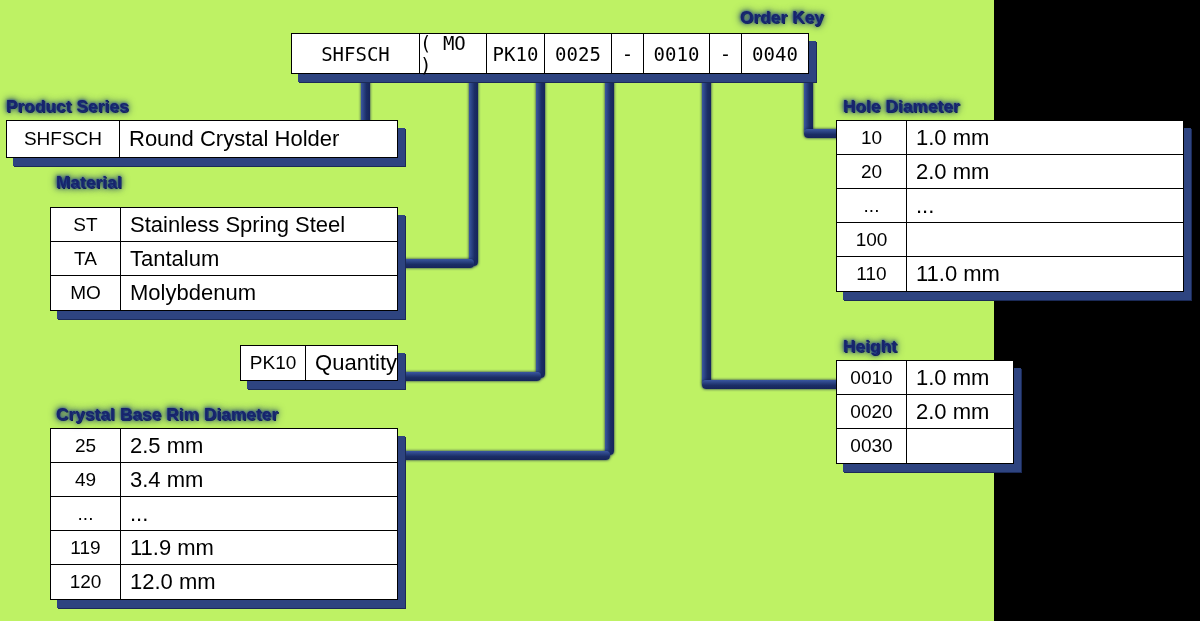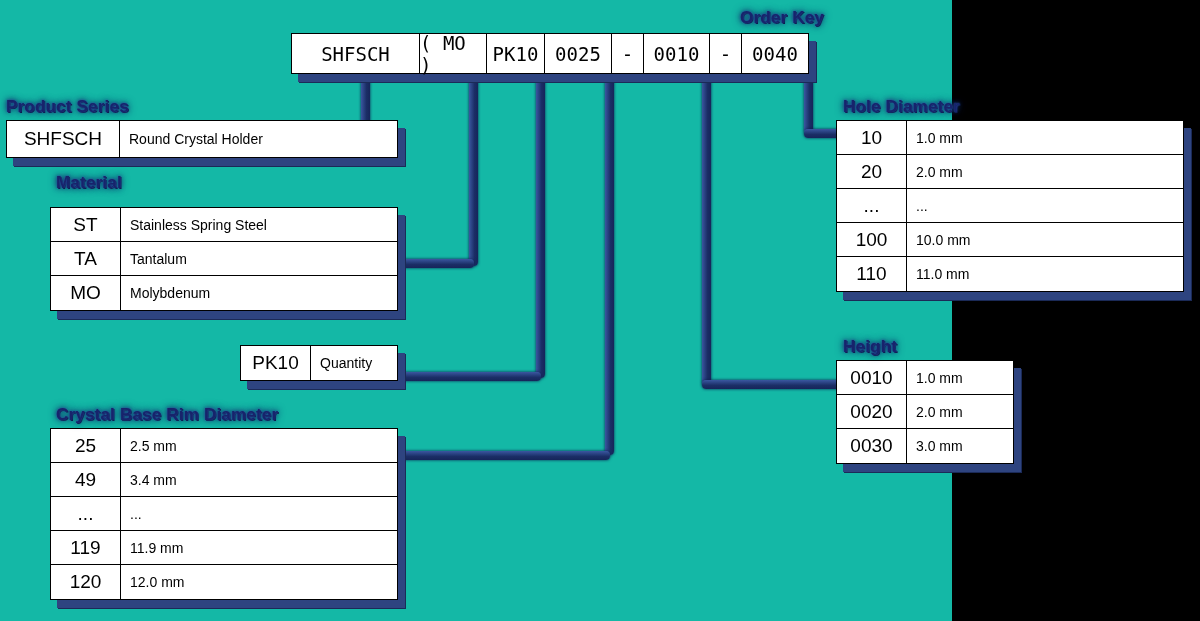--- a/index.html
+++ b/index.html
@@ -1,21 +1,21 @@
 <!DOCTYPE html>
 <html><head>
 <meta charset="utf-8">
 <style>
   html,body{margin:0;padding:0;background:#000;}
   body{
     width:1200px;height:621px;overflow:hidden;
     font-family:"Liberation Sans", sans-serif;
     position:relative;
   }
-  #stage{position:relative;width:952px;height:621px;background:#14b8a6;}
+  #stage{position:relative;width:952px;height:621px;background:#bef264;padding-left:42px;}
 
   
   .sec-label{
     position:absolute;
     font-family:"Liberation Sans", sans-serif;
     font-weight:bold;
     font-size:17px;
     color:#17246b;
     letter-spacing:.2px;
     white-space:nowrap;
@@ -46,21 +46,21 @@
   .cell-code{
     box-sizing:border-box;
     border-right:1px solid #000;
     display:flex;align-items:center;justify-content:center;
     font-size:19px;color:#000;
   }
   .cell-val{
     box-sizing:border-box;
     display:flex;align-items:center;
     padding-left:9px;
-    font-size:14px;color:#000;
+    font-size:22px;color:#000;
     flex:1;
   }
 
   
   #orderkey{
     position:absolute;left:291px;top:33px;height:41px;
     display:flex;align-items:stretch;
     border:1px solid #000;
     background:#fff;
     box-sizing:border-box;
@@ -189,37 +189,35 @@
     <div class="row" style="height:34px;">
       <div class="cell-code" style="width:70px;">20</div>
       <div class="cell-val">2.0 mm</div>
     </div>
     <div class="row" style="height:34px;">
       <div class="cell-code" style="width:70px;">...</div>
       <div class="cell-val">...</div>
     </div>
     <div class="row" style="height:34px;">
       <div class="cell-code" style="width:70px;">100</div>
-      <div class="cell-val">10.0 mm</div>
     </div>
     <div class="row" style="height:34px;">
       <div class="cell-code" style="width:70px;">110</div>
       <div class="cell-val">11.0 mm</div>
     </div>
   </div>
 
   <div class="sec-label" style="left:843px;top:337px;">Height</div>
   <div class="tbl" style="left:836px;top:360px;width:178px;">
     <div class="row" style="height:34px;">
       <div class="cell-code" style="width:70px;">0010</div>
       <div class="cell-val">1.0 mm</div>
     </div>
     <div class="row" style="height:34px;">
       <div class="cell-code" style="width:70px;">0020</div>
       <div class="cell-val">2.0 mm</div>
     </div>
     <div class="row" style="height:34px;">
       <div class="cell-code" style="width:70px;">0030</div>
-      <div class="cell-val">3.0 mm</div>
     </div>
   </div>
 
 </div>
 
 </body></html>

